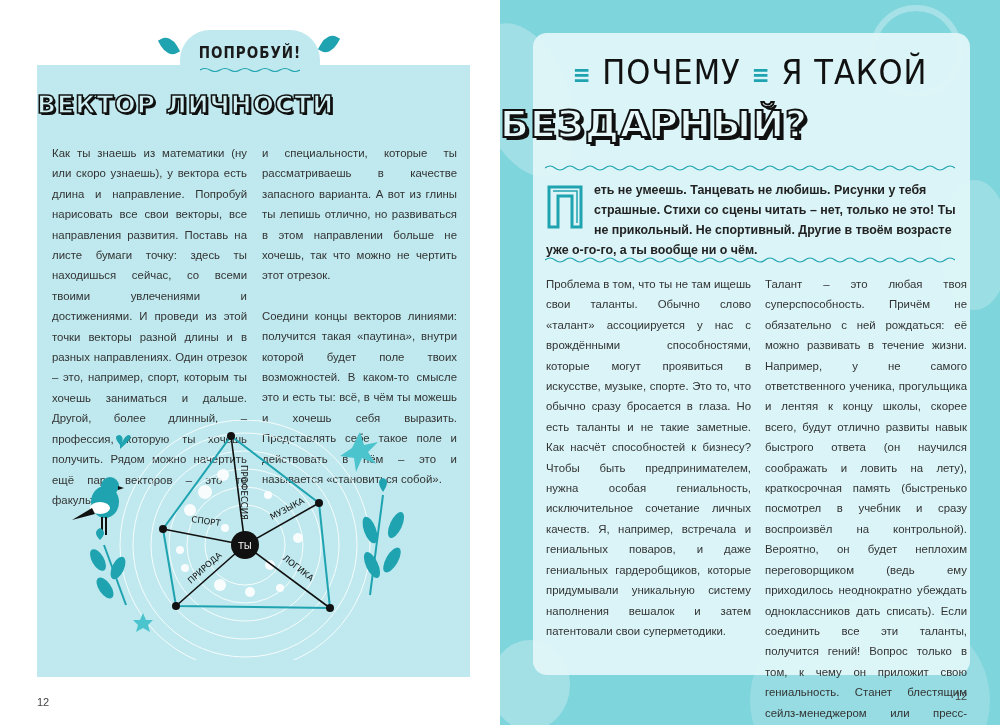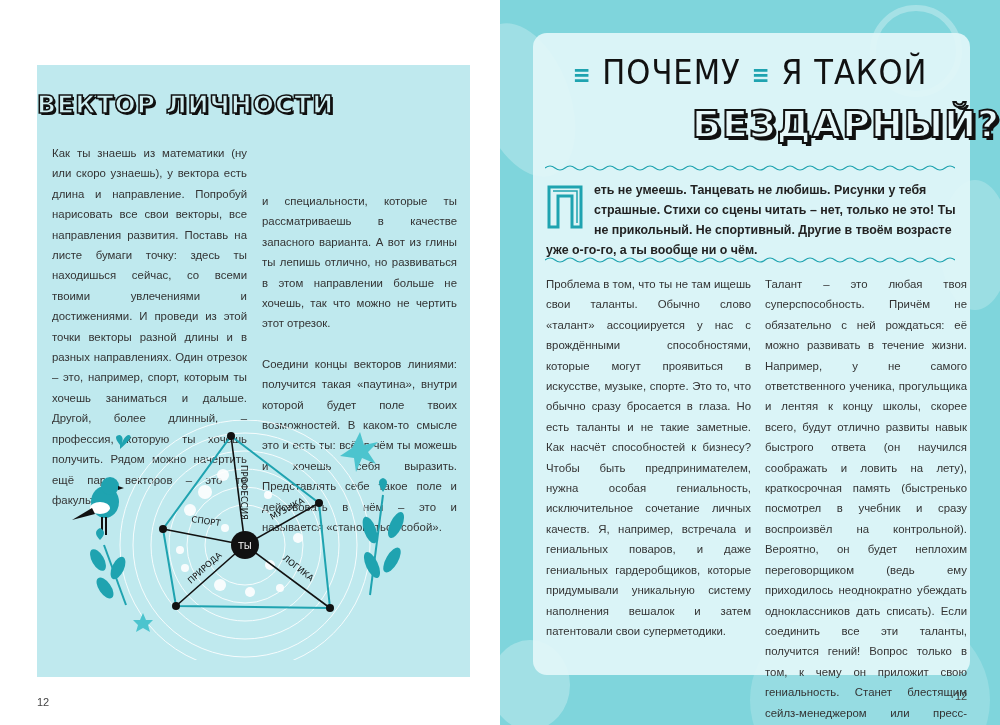--- a/index.html
+++ b/index.html
@@ -8,41 +8,50 @@
   .left-panel{position:absolute;left:37px;top:65px;width:433px;height:612px;background:#bfe9ee;}
   .badge-wrap{position:absolute;left:150px;top:22px;width:200px;height:60px;}
   .badge-cloud{position:absolute;left:30px;top:8px;width:140px;height:50px;background:#bfe9ee;border-radius:30px 30px 6px 6px;}
   .badge-text{position:absolute;left:0;top:22px;width:200px;text-align:center;font-family:"DejaVu Sans Condensed","DejaVu Sans",sans-serif;font-size:15px;letter-spacing:1px;color:#1a1a1a;font-weight:bold;}
   .badge-wave{position:absolute;left:50px;top:45px;width:100px;height:6px;}
   .leaf{position:absolute;width:14px;height:20px;background:#1fa3b0;border-radius:0 70% 0 70%;}
   .left-title{position:absolute;left:37px;top:90px;width:491px;text-align:left;font-family:"DejaVu Sans",sans-serif;font-weight:bold;font-size:25px;letter-spacing:1px;color:#cfeff2;-webkit-text-stroke:1.6px #111;text-shadow:2px 2px 0 #111;}
   .col{position:absolute;font-family:"Liberation Sans",sans-serif;font-size:11.4px;line-height:20.4px;color:#333;text-align:justify;}
   .col p{margin:0 0 20px 0;}
   .left-col1{left:52px;top:143px;width:195px;}
-  .left-col2{left:262px;top:143px;width:195px;margin-top:48px;}
+  .left-col2{left:262px;top:143px;width:195px;}
   .diagram{position:absolute;left:60px;top:420px;width:380px;height:240px;}
   .page-num{position:absolute;font-family:"Liberation Sans",sans-serif;font-size:11px;color:#444;}
   .page-right{position:absolute;left:500px;top:0;width:500px;height:725px;background:#7fd5dc;overflow:hidden;}
   .deco{position:absolute;border-radius:50%;}
   .right-panel{position:absolute;left:33px;top:33px;width:437px;height:642px;background:rgba(226,246,248,0.92);border-radius:14px;}
   .right-title1{position:absolute;left:0;top:52px;width:500px;text-align:center;font-family:"DejaVu Sans Condensed","DejaVu Sans",sans-serif;font-size:34px;color:#111;letter-spacing:1px;}
   .right-title1 .dash{color:#1fa3b0;font-weight:bold;font-size:24px;vertical-align:middle;}
-  .right-title2{position:absolute;left:0;top:102px;width:500px;text-align:right;font-family:"DejaVu Sans",sans-serif;font-weight:bold;font-size:38px;letter-spacing:1px;color:#e6f7f9;-webkit-text-stroke:2px #111;text-shadow:3px 3px 0 #111;}
+  .right-title2{position:absolute;left:0;top:102px;width:500px;text-align:left;font-family:"DejaVu Sans",sans-serif;font-weight:bold;font-size:38px;letter-spacing:1px;color:#e6f7f9;-webkit-text-stroke:2px #111;text-shadow:3px 3px 0 #111;}
   .wave{position:absolute;height:8px;}
   .lead{position:absolute;left:546px;top:180px;width:410px;font-family:"Liberation Sans",sans-serif;font-weight:bold;font-size:12.4px;line-height:20px;color:#222;}
   .dropcap{float:left;width:40px;height:46px;margin:3px 8px 0 0;position:relative;}
   .right-col1{left:546px;top:274px;width:205px;}
   .right-col2{left:765px;top:274px;width:202px;}
 </style>
 </head>
 <body>
 
 <div class="page-left">
   <div class="left-panel"></div>
 
+  <div class="badge-wrap">
+    <div class="badge-cloud"></div>
+    <div class="leaf" style="left:12px;top:14px;transform:rotate(-30deg);"></div>
+    <div class="leaf" style="left:172px;top:12px;transform:rotate(30deg) scaleX(-1);"></div>
+    <div class="badge-text">ПОПРОБУЙ!</div>
+    <svg class="badge-wave" viewBox="0 0 100 6">
+        <path d="M0 3 Q5 0 10 3 T20 3 T30 3 T40 3 T50 3 T60 3 T70 3 T80 3 T90 3 T100 3" fill="none" stroke="#1fa3b0" stroke-width="1.2"></path>
+      </svg>
+  </div>
 
   <div class="left-title">ВЕКТОР ЛИЧНОСТИ</div>
 
   <div class="col left-col1">
     <p>Как ты знаешь из математики (ну или скоро узнаешь), у вектора есть длина и направление. Попробуй нарисовать все свои векторы, все направления развития. Поставь на листе бумаги точку: здесь ты находишься сейчас, со всеми твоими увлечениями и достижениями. И проведи из этой точки векторы разной длины и в разных направлениях. Один отрезок – это, например, спорт, которым ты хочешь заниматься и дальше. Другой, более длинный, – профессия, которую ты хочешь получить. Рядом можно начертить ещё пару векторов – это те факультеты</p>
   </div>
   <div class="col left-col2">
     <p>и специальности, которые ты рассматриваешь в качестве запасного варианта. А вот из глины ты лепишь отлично, но развиваться в этом направлении больше не хочешь, так что можно не чертить этот отрезок.</p>
     <p>Соедини концы векторов линиями: получится такая «паутина», внутри которой будет поле твоих возможностей. В каком-то смысле это и есть ты: всё, в чём ты можешь и хочешь себя выразить. Представлять себе такое поле и действовать в нём – это и называется «становиться собой».</p>
   </div>

